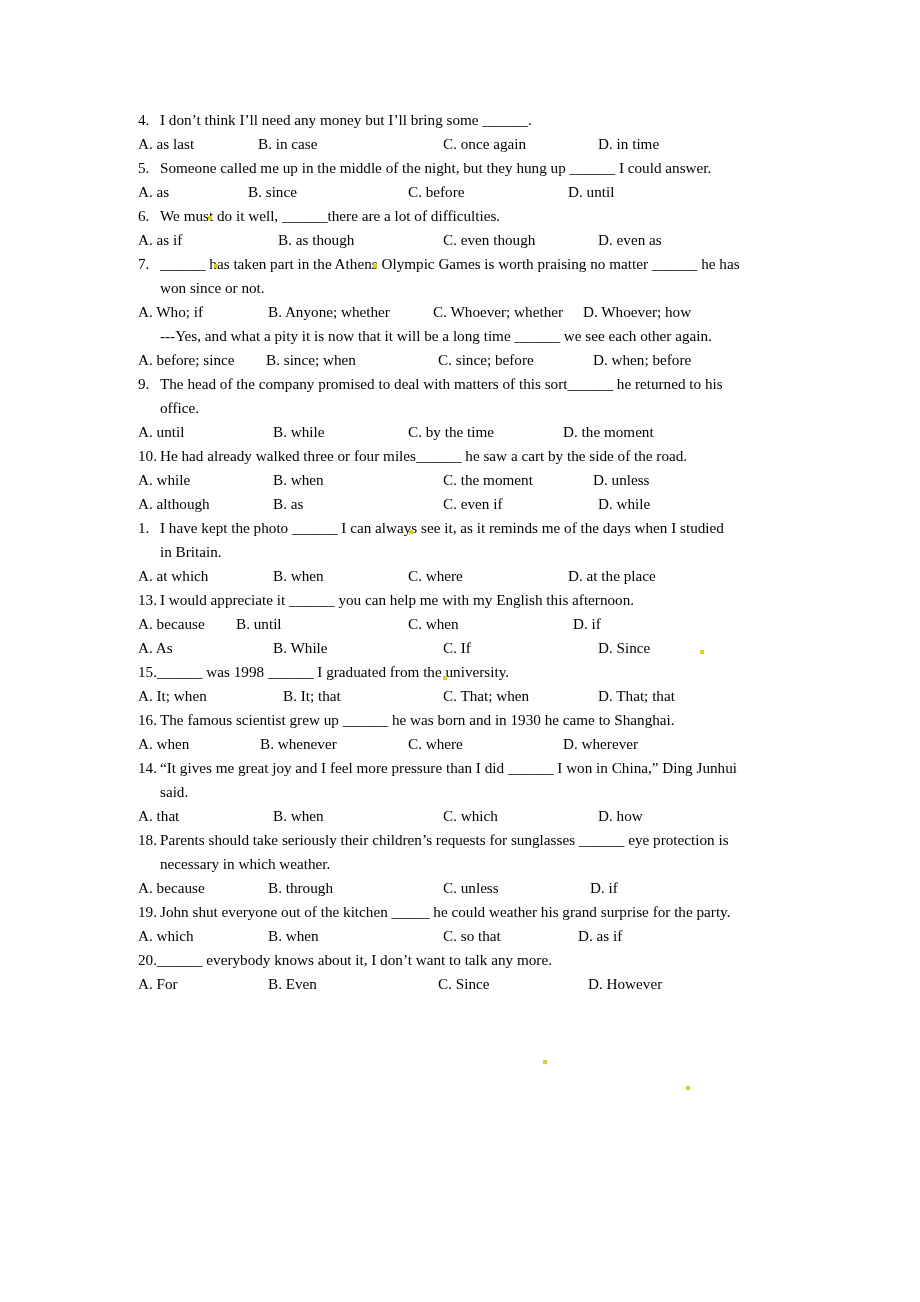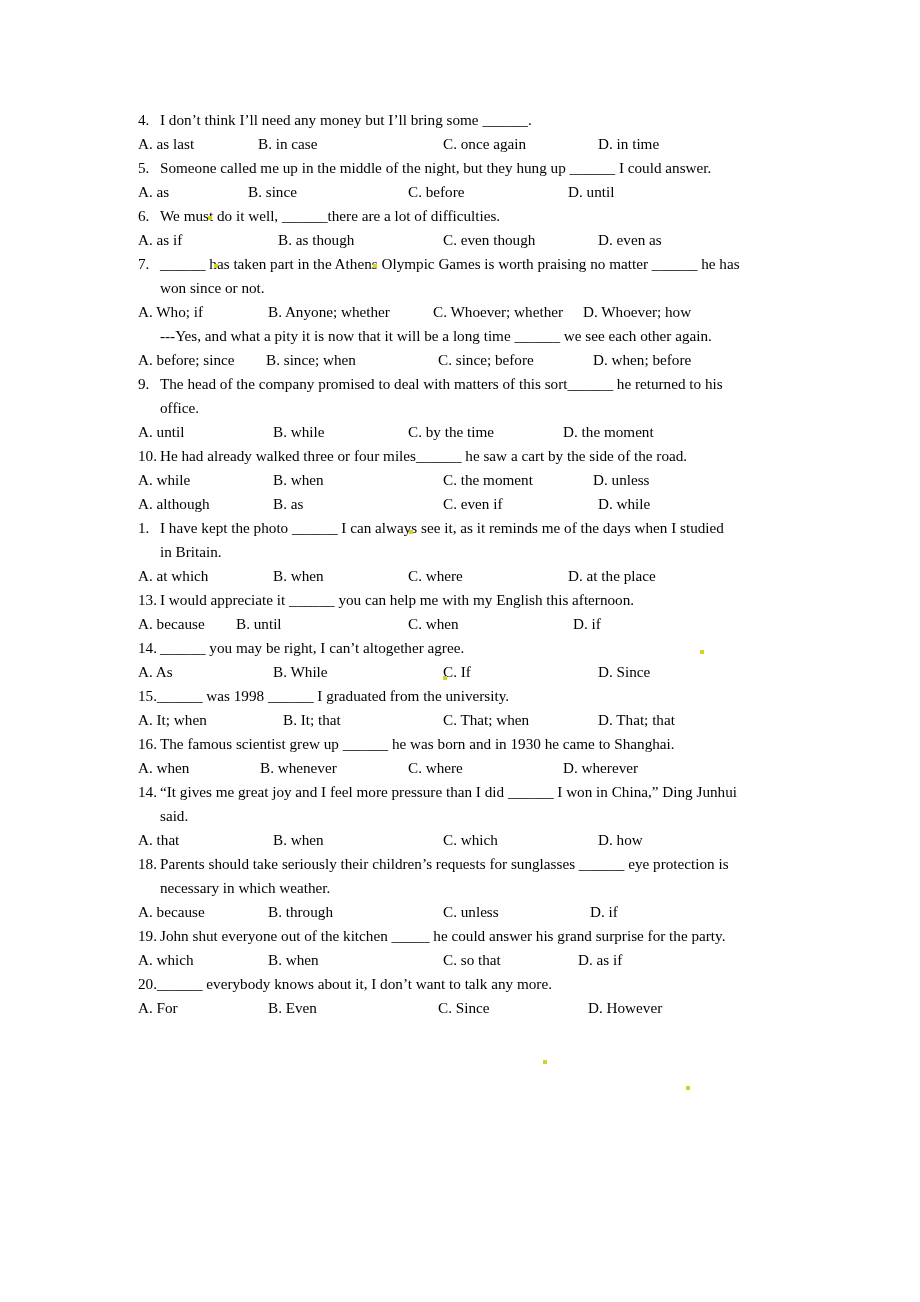--- a/index.html
+++ b/index.html
@@ -110,21 +110,20 @@
       <div class="q">
         <div class="qline"><span class="num">1.</span><span>I have kept the photo ______ I can always see it, as it reminds me of the days when I studied</span></div>
         <div class="qline"><span>in Britain.</span></div>
         <div class="opts" style="position: relative; height: 24px;"><span class="opt" style="position: absolute; left: 0px; top: 0px;">A. at which</span><span class="opt" style="position: absolute; left: 135px; top: 0px;">B. when</span><span class="opt" style="position: absolute; left: 270px; top: 0px;">C. where</span><span class="opt" style="position: absolute; left: 430px; top: 0px;">D. at the place</span></div>
       </div>
       <div class="q">
         <div class="qline"><span class="num">13.</span><span>I would appreciate it ______ you can help  me with my English this afternoon.</span></div>
         <div class="opts" style="position: relative; height: 24px;"><span class="opt" style="position: absolute; left: 0px; top: 0px;">A. because</span><span class="opt" style="position: absolute; left: 98px; top: 0px;">B. until</span><span class="opt" style="position: absolute; left: 270px; top: 0px;">C. when</span><span class="opt" style="position: absolute; left: 435px; top: 0px;">D. if</span></div>
       </div>
       <div class="q">
-        <div class="qline"><span class="num">14.</span><span>______ you may be right, I can’t altogether agree.</span></div>
         <div class="opts" style="position: relative; height: 24px;"><span class="opt" style="position: absolute; left: 0px; top: 0px;">A. As</span><span class="opt" style="position: absolute; left: 135px; top: 0px;">B. While</span><span class="opt" style="position: absolute; left: 305px; top: 0px;">C. If</span><span class="opt" style="position: absolute; left: 460px; top: 0px;">D. Since</span></div>
       </div>
       <div class="q">
         <div class="qline tight"><span class="num">15.</span><span>______ was 1998 ______ I graduated from the university.</span></div>
         <div class="opts" style="position: relative; height: 24px;"><span class="opt" style="position: absolute; left: 0px; top: 0px;">A. It; when</span><span class="opt" style="position: absolute; left: 145px; top: 0px;">B. It; that</span><span class="opt" style="position: absolute; left: 305px; top: 0px;">C. That; when</span><span class="opt" style="position: absolute; left: 460px; top: 0px;">D. That; that</span></div>
       </div>
       <div class="q">
         <div class="qline"><span class="num">16.</span><span>The famous scientist grew up ______ he was born and in 1930 he came to Shanghai.</span></div>
         <div class="opts" style="position: relative; height: 24px;"><span class="opt" style="position: absolute; left: 0px; top: 0px;">A. when</span><span class="opt" style="position: absolute; left: 122px; top: 0px;">B. whenever</span><span class="opt" style="position: absolute; left: 270px; top: 0px;">C. where</span><span class="opt" style="position: absolute; left: 425px; top: 0px;">D. wherever</span></div>
       </div>
@@ -132,21 +131,21 @@
         <div class="qline"><span class="num">14.</span><span>“It gives me great joy and I feel more pressure than I did ______ I won in China,” Ding Junhui</span></div>
         <div class="qline"><span>said.</span></div>
         <div class="opts" style="position: relative; height: 24px;"><span class="opt" style="position: absolute; left: 0px; top: 0px;">A. that</span><span class="opt" style="position: absolute; left: 135px; top: 0px;">B. when</span><span class="opt" style="position: absolute; left: 305px; top: 0px;">C. which</span><span class="opt" style="position: absolute; left: 460px; top: 0px;">D. how</span></div>
       </div>
       <div class="q">
         <div class="qline"><span class="num">18.</span><span>Parents should take seriously their children’s requests for sunglasses ______ eye protection is</span></div>
         <div class="qline"><span>necessary in which weather.</span></div>
         <div class="opts" style="position: relative; height: 24px;"><span class="opt" style="position: absolute; left: 0px; top: 0px;">A. because</span><span class="opt" style="position: absolute; left: 130px; top: 0px;">B. through</span><span class="opt" style="position: absolute; left: 305px; top: 0px;">C. unless</span><span class="opt" style="position: absolute; left: 452px; top: 0px;">D. if</span></div>
       </div>
       <div class="q">
-        <div class="qline"><span class="num">19.</span><span>John shut everyone out of the kitchen _____ he could answer his grand surprise for the party.</span></div>
+        <div class="qline"><span class="num">19.</span><span>John shut everyone out of the kitchen _____ he could weather his grand surprise for the party.</span></div>
         <div class="opts" style="position: relative; height: 24px;"><span class="opt" style="position: absolute; left: 0px; top: 0px;">A. which</span><span class="opt" style="position: absolute; left: 130px; top: 0px;">B. when</span><span class="opt" style="position: absolute; left: 305px; top: 0px;">C. so that</span><span class="opt" style="position: absolute; left: 440px; top: 0px;">D. as if</span></div>
       </div>
       <div class="q">
         <div class="qline tight"><span class="num">20.</span><span>______ everybody knows about it, I don’t want to talk any more.</span></div>
         <div class="opts" style="position: relative; height: 24px;"><span class="opt" style="position: absolute; left: 0px; top: 0px;">A. For</span><span class="opt" style="position: absolute; left: 130px; top: 0px;">B. Even</span><span class="opt" style="position: absolute; left: 300px; top: 0px;">C. Since</span><span class="opt" style="position: absolute; left: 450px; top: 0px;">D. However</span></div>
       </div>
     </div>
   <div id="artifact-layer">
       <div class="artifact" style="left: 700px; top: 650px;"></div>
       <div class="artifact" style="left: 443px; top: 676px;"></div>

